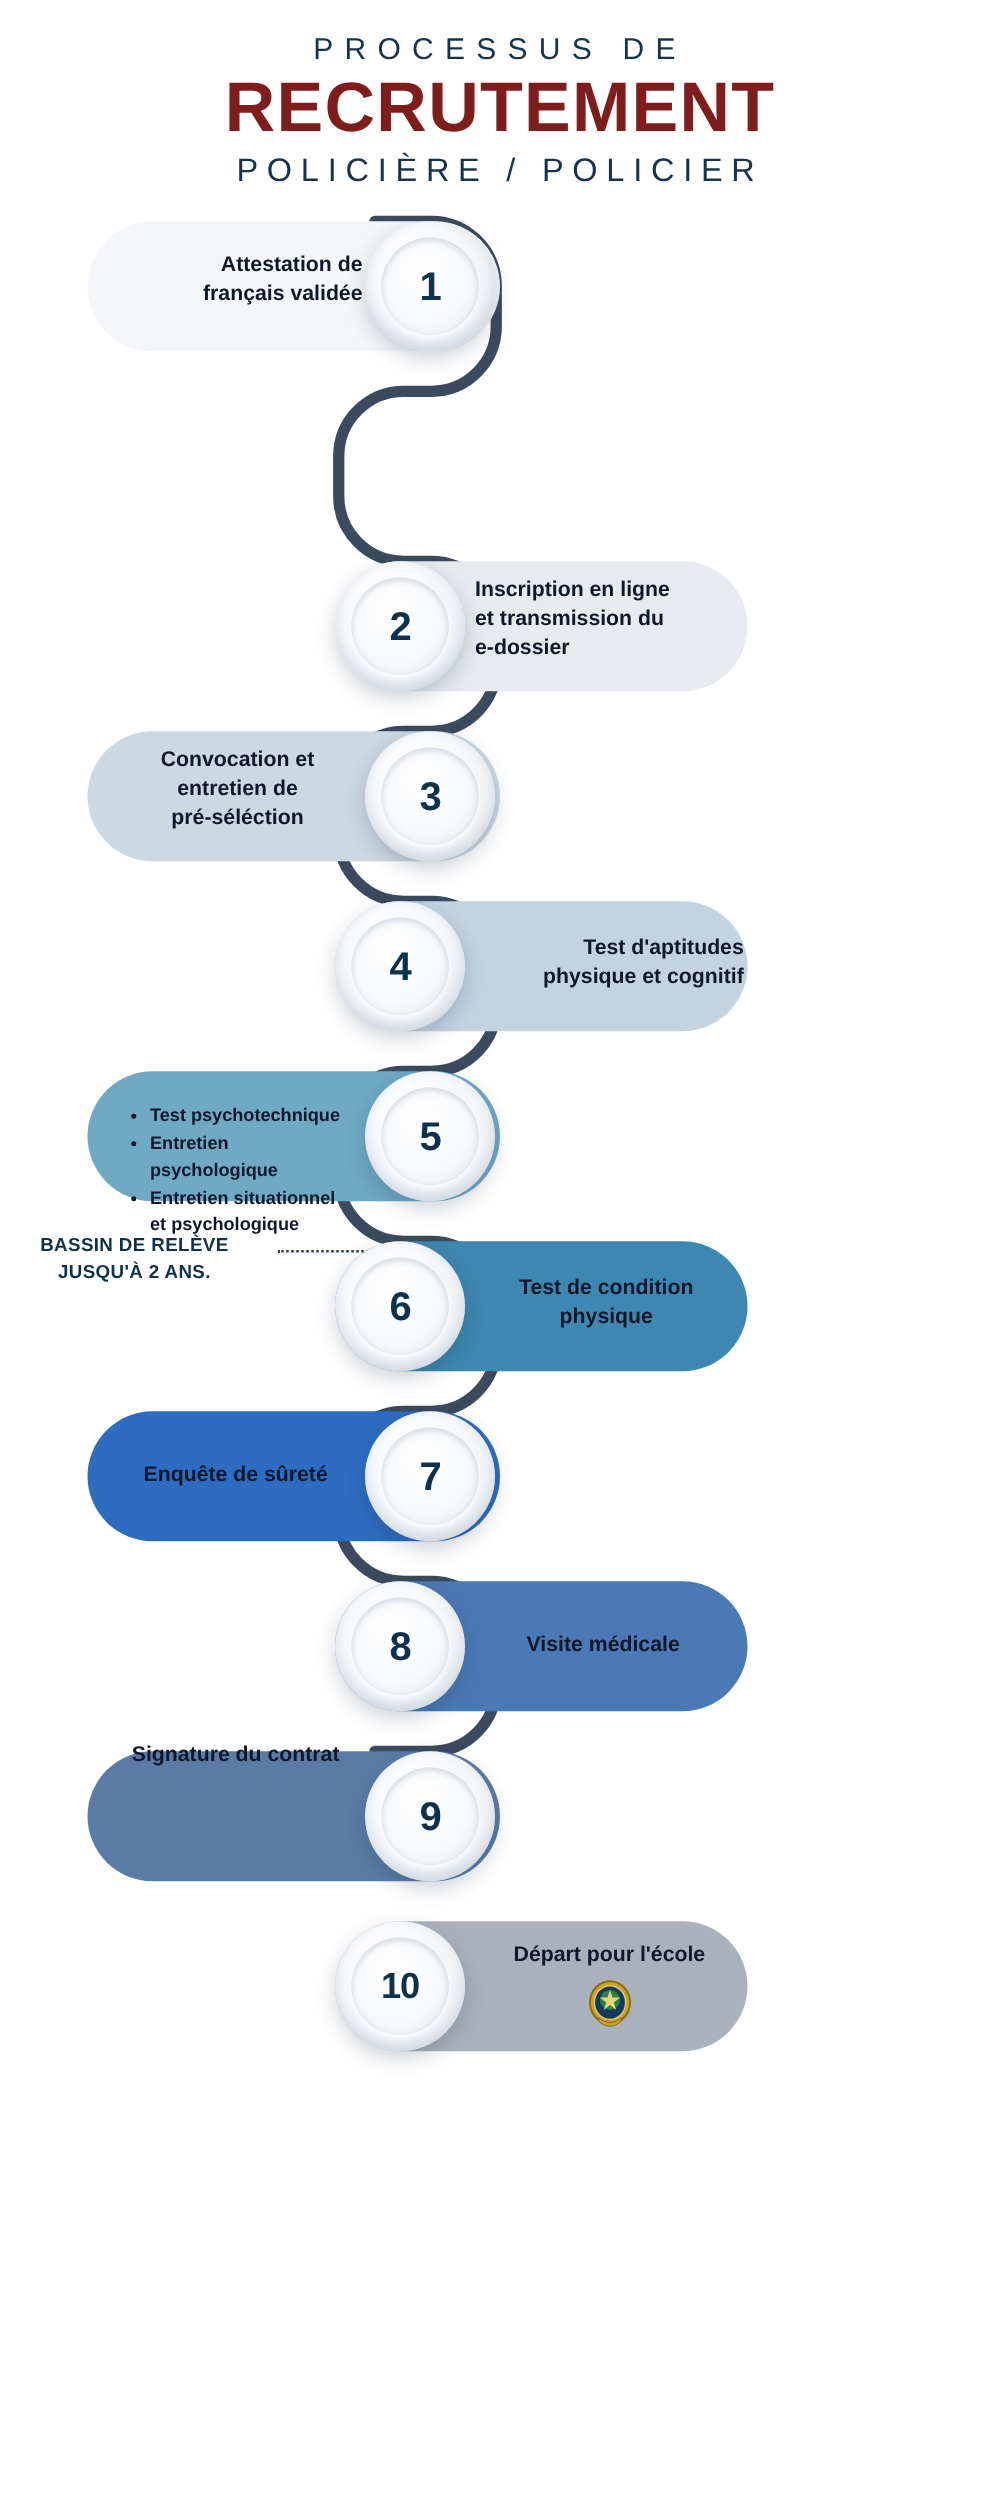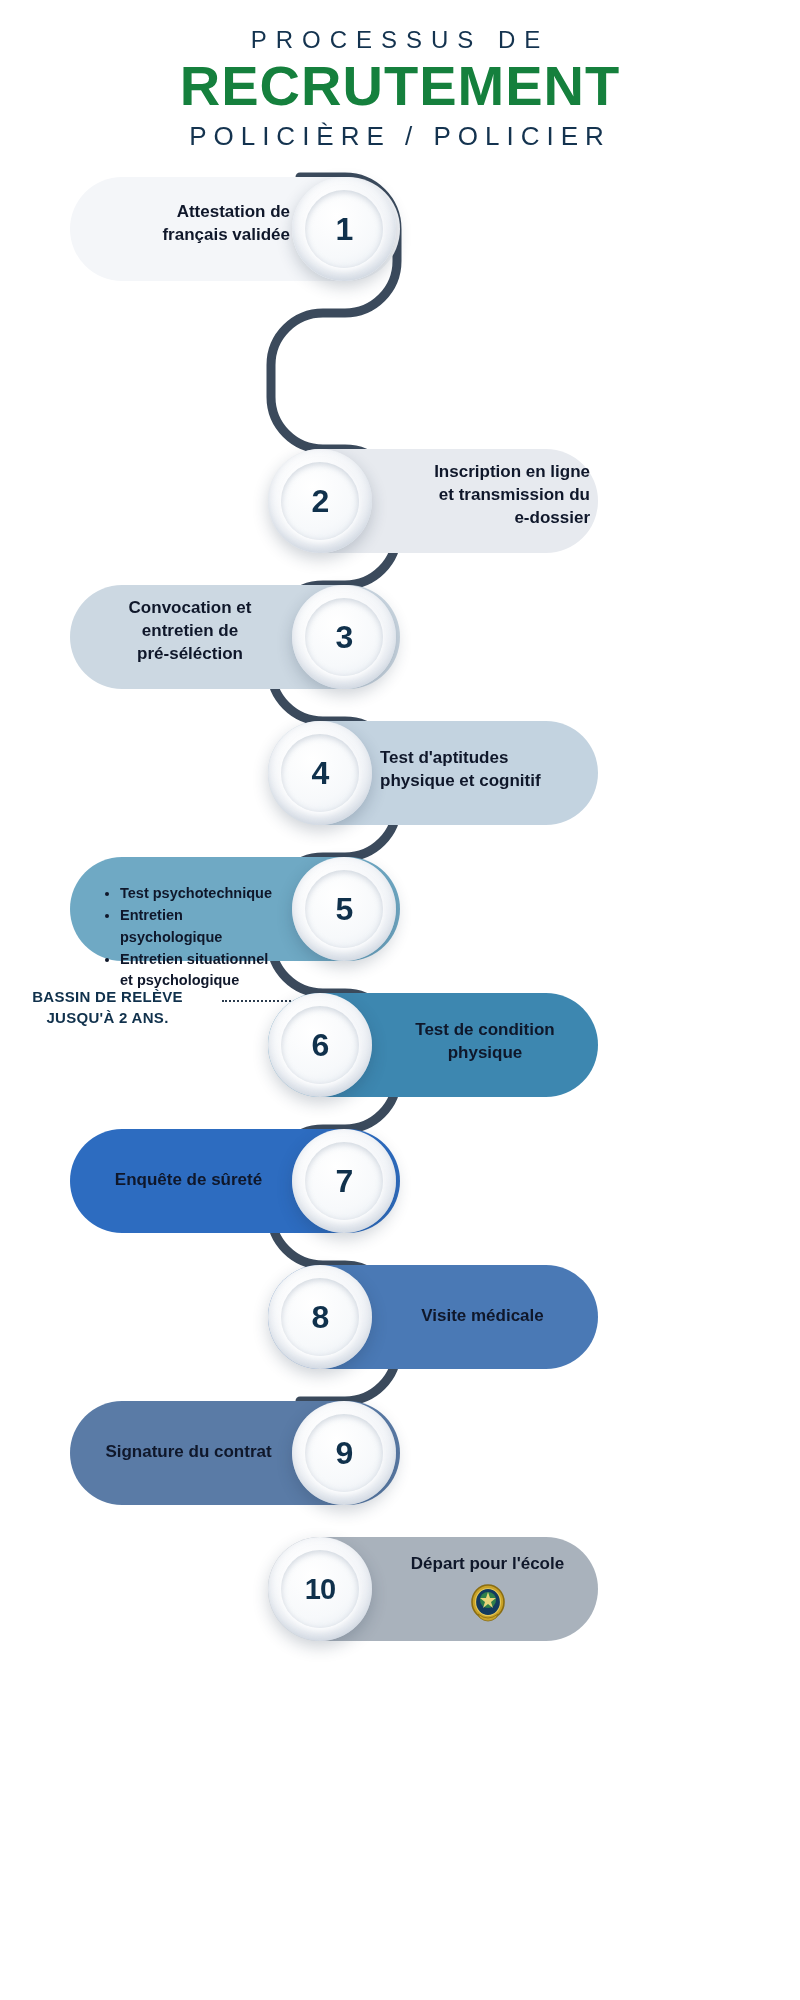--- a/index.html
+++ b/index.html
@@ -10,21 +10,21 @@
   }
   .page{position:relative;width:800px;height:2000px;}
 
   
   .header{padding-top:26px;text-align:center;}
   .h-top{
     font-size:24px;letter-spacing:9px;color:#14334f;font-weight:400;
     line-height:1.2;
   }
   .h-main{
-    font-size:56px;letter-spacing:1px;color:#15803d;font-weight:bold;
+    font-size:56px;letter-spacing:1px;color:#7f1d1d;font-weight:bold;
     line-height:1.05;margin-top:2px;
   }
   .h-sub{
     font-size:26px;letter-spacing:7px;color:#14334f;font-weight:400;
     line-height:1.3;margin-top:4px;
   }
 
   
   .flow{position:relative;width:800px;height:1330px;margin-top:16px;}
   .snake{position:absolute;left:0;top:0;pointer-events:none;}
@@ -121,41 +121,41 @@
     <div class="pill" style="left:70px;top:8px;width:330px;height:104px;background:#f4f6f9;"></div>
     <div class="label left" style="left:90px;top:32px;width:200px;">
       <span style="white-space:pre-line;">Attestation de
 français validée</span>
     </div>
     <div class="knob" style="left:292px;top:8px;">
       <span>1</span>
     </div>
 
     <div class="pill" style="left:268px;top:280px;width:330px;height:104px;background:#e7eaef;"></div>
-    <div class="label right" style="left:380px;top:292px;width:210px;text-align:right;">
+    <div class="label right" style="left:380px;top:292px;width:210px;text-align:left;">
       <span style="white-space:pre-line;">Inscription en ligne
 et transmission du
 e-dossier</span>
     </div>
     <div class="knob" style="left:268px;top:280px;">
       <span>2</span>
     </div>
 
     <div class="pill" style="left:70px;top:416px;width:330px;height:104px;background:#ccd8e2;"></div>
     <div class="label left" style="left:90px;top:428px;width:200px;text-align:center;">
       <span style="white-space:pre-line;">Convocation et
 entretien de
 pré-séléction</span>
     </div>
     <div class="knob" style="left:292px;top:416px;">
       <span>3</span>
     </div>
 
     <div class="pill" style="left:268px;top:552px;width:330px;height:104px;background:#c3d3e0;"></div>
-    <div class="label right" style="left:380px;top:578px;width:215px;text-align:left;">
+    <div class="label right" style="left:380px;top:578px;width:215px;text-align:right;">
       <span style="white-space:pre-line;">Test d'aptitudes
 physique et cognitif</span>
     </div>
     <div class="knob" style="left:268px;top:552px;">
       <span>4</span>
     </div>
 
     <div class="pill" style="left:70px;top:688px;width:330px;height:104px;background:#6fa9c4;"></div>
     <div class="label left" style="left:86px;top:698px;width:215px;text-align:left;">
       <ul>
@@ -196,21 +196,21 @@
 
     <div class="pill" style="left:268px;top:1096px;width:330px;height:104px;background:#4a79b5;"></div>
     <div class="label right" style="left:380px;top:1136px;width:205px;text-align:center;">
       <span style="white-space:pre-line;margin-top:26px;">Visite médicale</span>
     </div>
     <div class="knob" style="left:268px;top:1096px;">
       <span>8</span>
     </div>
 
     <div class="pill" style="left:70px;top:1232px;width:330px;height:104px;background:#5a7ba6;"></div>
-    <div class="label left" style="left:86px;top:1272px;width:205px;text-align:center;">
+    <div class="label left" style="left:86px;top:1224px;width:205px;text-align:center;">
       <span style="white-space:pre-line;">Signature du contrat</span>
     </div>
     <div class="knob" style="left:292px;top:1232px;">
       <span>9</span>
     </div>
 
     <div class="pill" style="left:268px;top:1368px;width:330px;height:104px;background:#a9b2bc;"></div>
     <div class="label right" style="left:380px;top:1384px;width:215px;text-align:center;">
       <span style="white-space:pre-line;">Départ pour l'école</span>
     </div>

